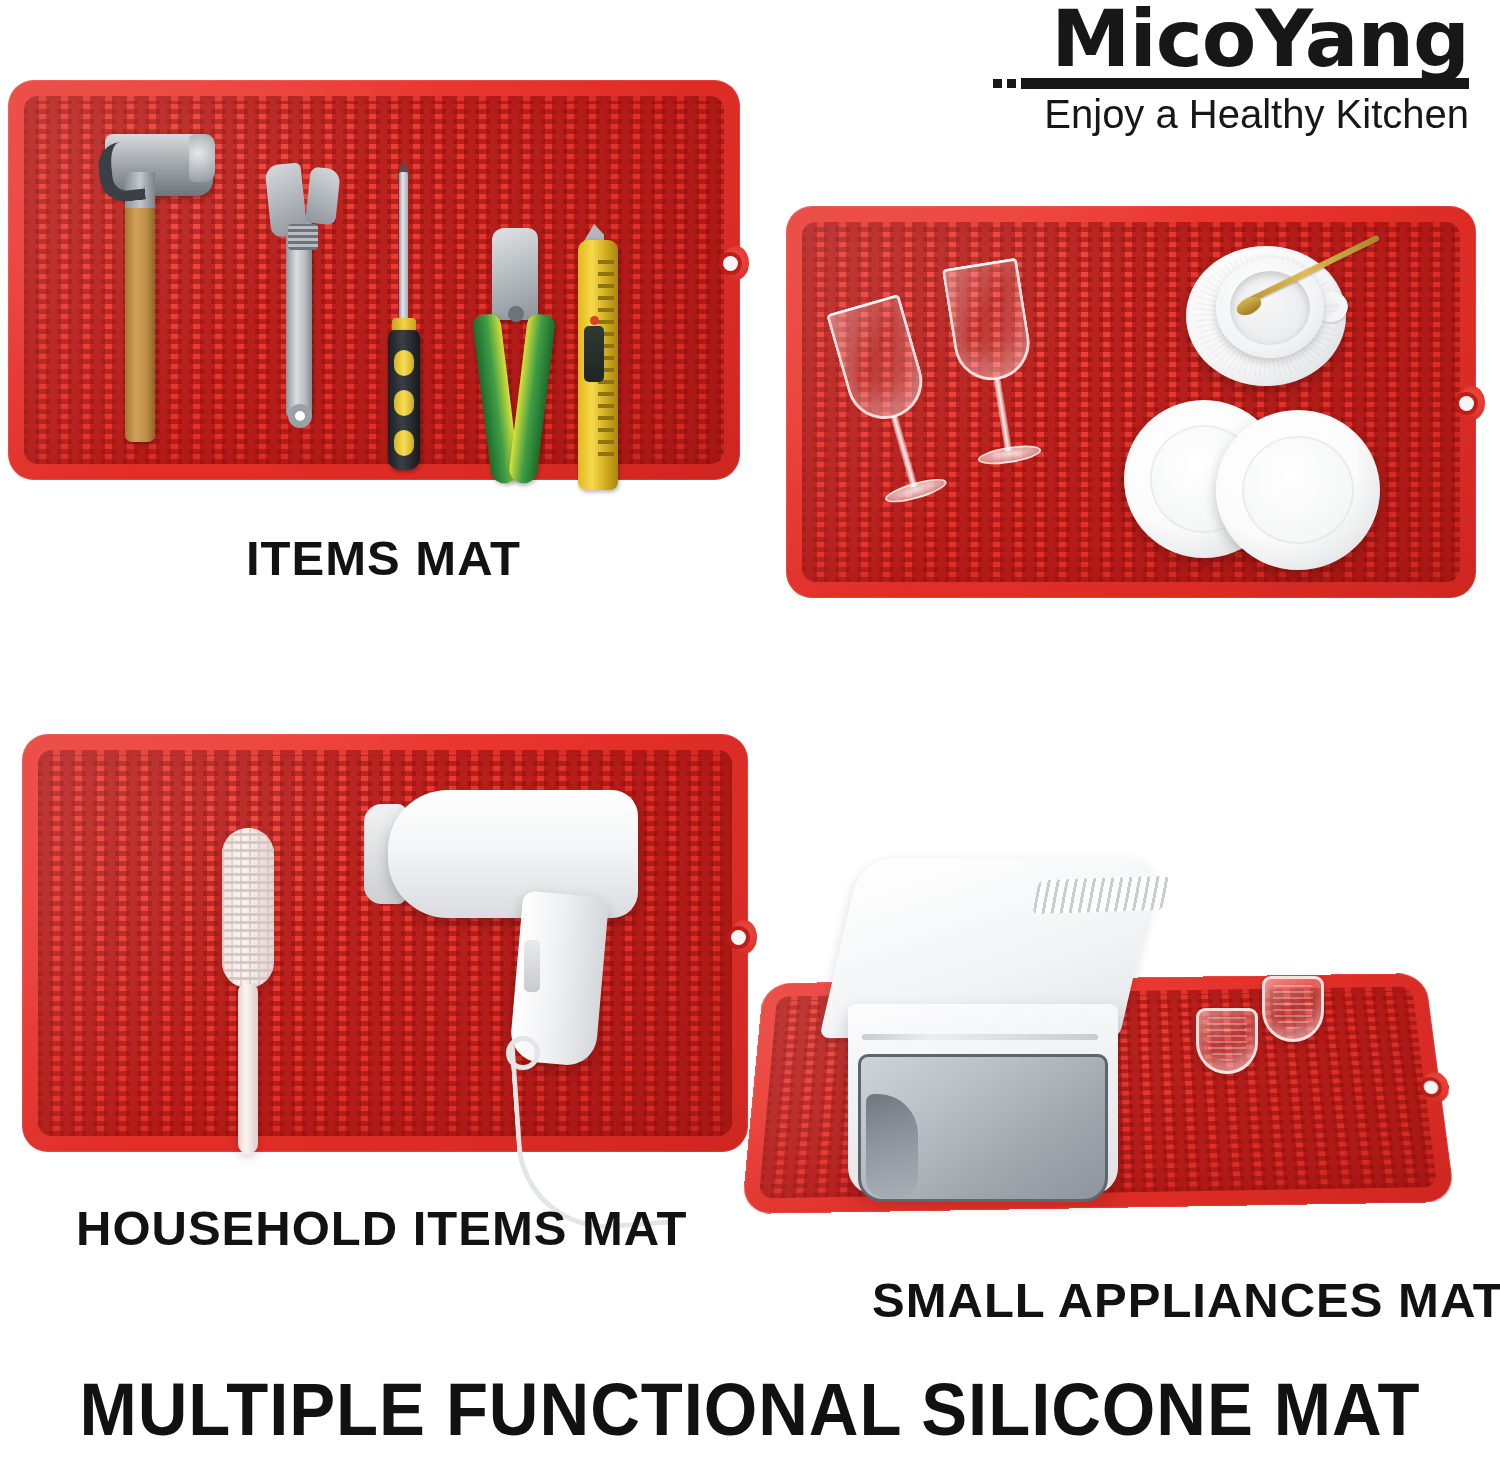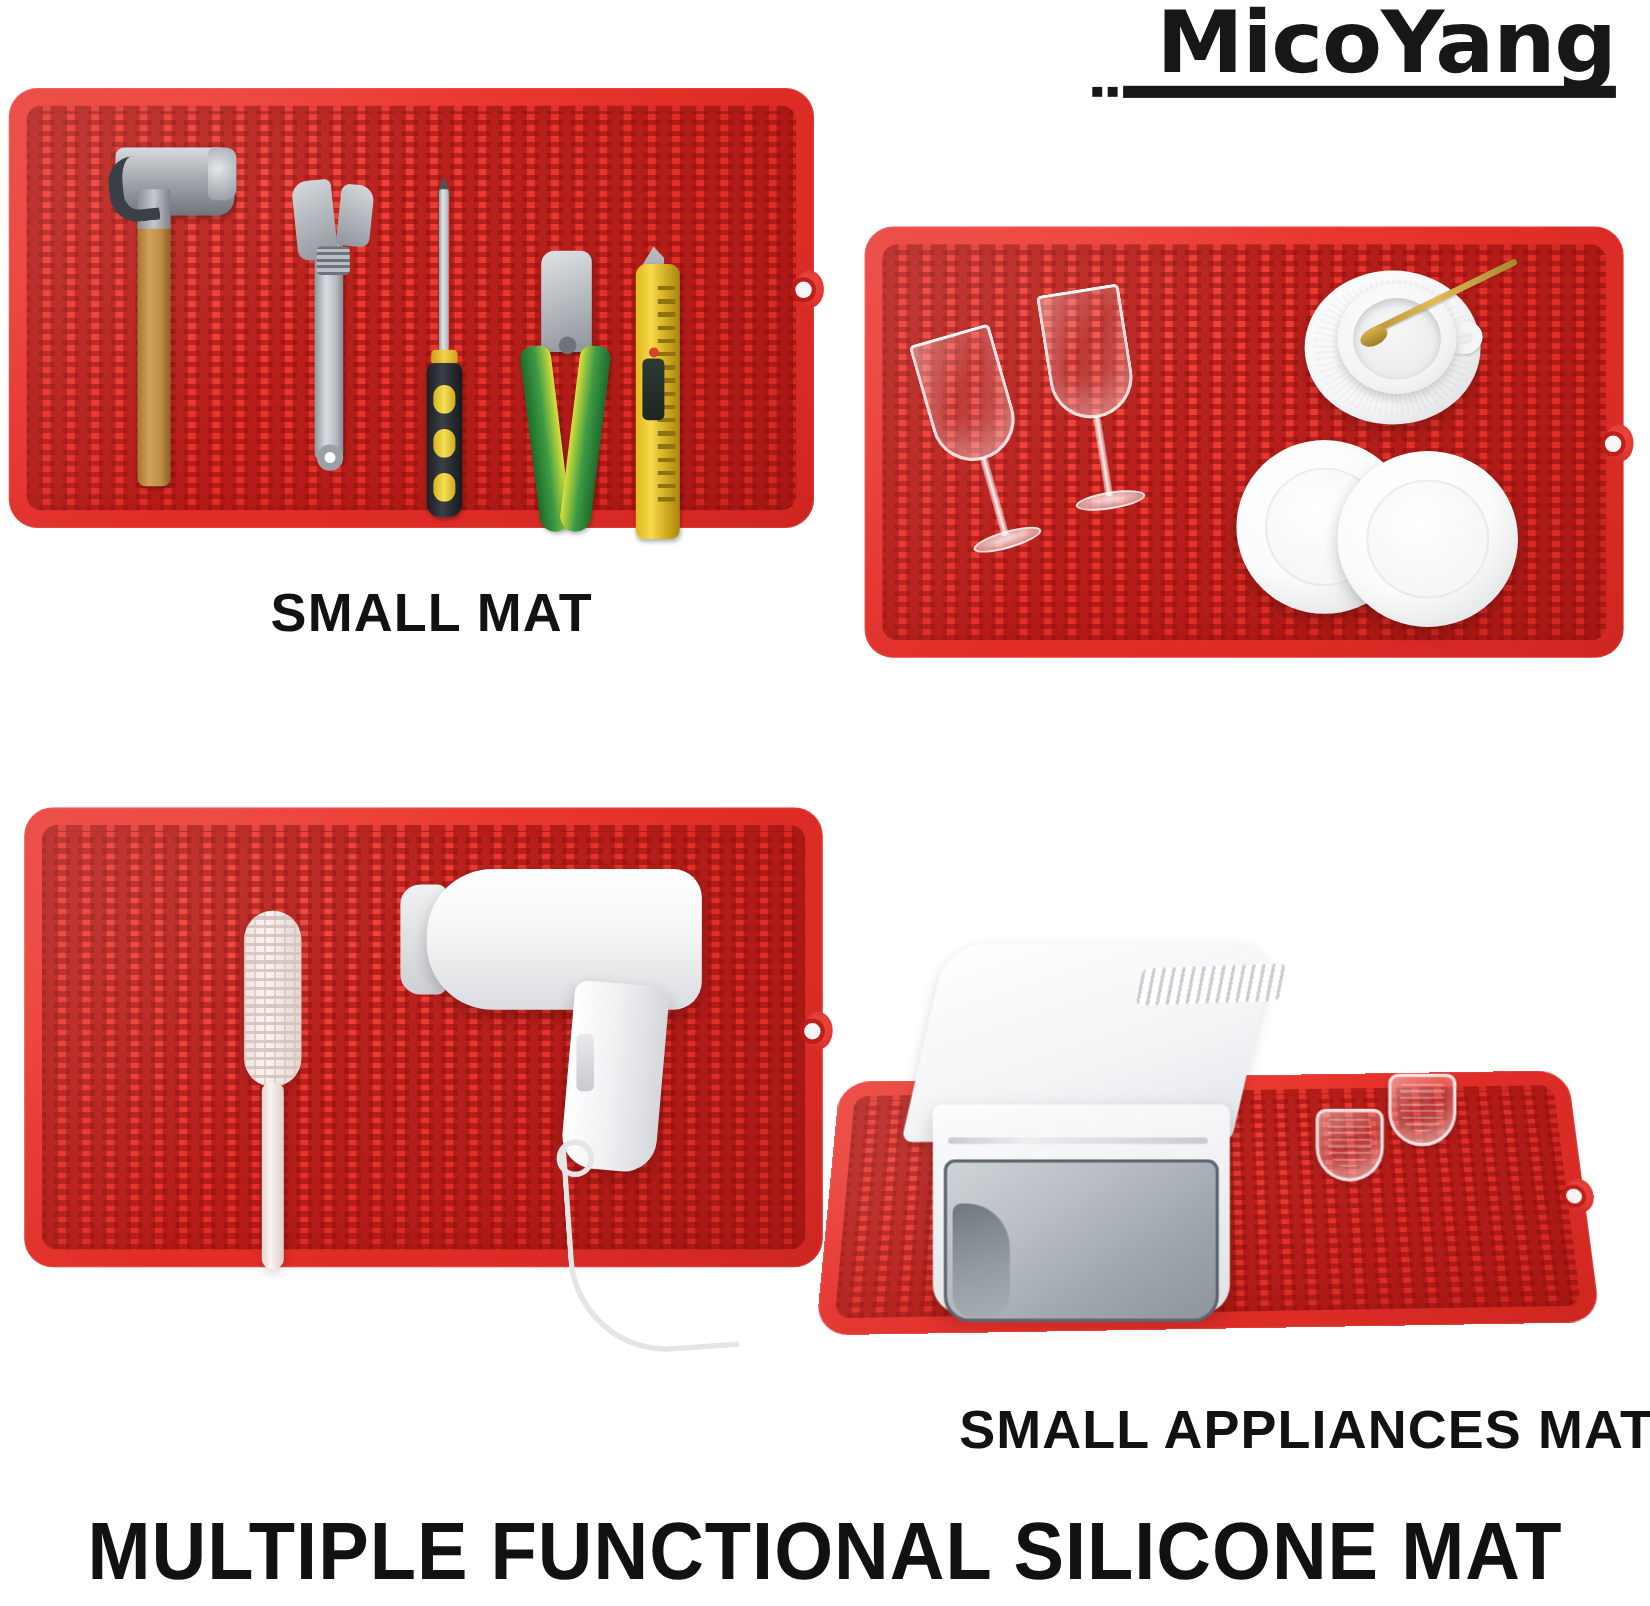--- a/index.html
+++ b/index.html
@@ -449,20 +449,21 @@
 
 <div class="stage">
 
   <div class="logo">
     <div class="logo-word">MicoYang</div>
     <div class="logo-rule-row">
       <span class="logo-tick"></span>
       <span class="logo-tick"></span>
       <span class="logo-bar"></span>
     </div>
+    <div class="logo-tag">Enjoy a Healthy Kitchen</div>
   </div>
 
   <div class="mat" style="left:8px; top:80px; width:732px; height:400px;">
     <div class="mat-inner">
         <div class="rowmask"></div>
       </div>
     <div class="hole-bump" style="right:-9px; top:166px;"></div>
     <div class="hole" style="right:2px; top:176px;"></div>
   </div>
 
@@ -500,21 +501,21 @@
   </div>
 
   <div class="obj" style="left:570px; top:240px; width:60px; height:260px;">
     <div class="uk-blade"></div>
     <div class="uk-body"></div>
     <div class="uk-track"></div>
     <div class="uk-slider"></div>
     <div class="uk-dot"></div>
   </div>
 
-  <div class="label" style="left:246px; top:530px; font-size:49px;">SMALL MAT</div>
+  <div class="label" style="left:246px; top:530px; font-size:49px;">ITEMS MAT</div>
 
   <div class="mat" style="left:786px; top:206px; width:690px; height:392px;">
     <div class="mat-inner">
         <div class="rowmask"></div>
       </div>
     <div class="hole-bump" style="right:-9px; top:180px;"></div>
     <div class="hole" style="right:2px; top:190px;"></div>
   </div>
 
   <div class="obj wg" style="left:846px; top:300px; transform:rotate(-16deg);">
@@ -559,20 +560,21 @@
 
   <div class="obj" style="left:388px; top:790px; width:300px; height:400px;">
     <div class="hd-nozzle"></div>
     <div class="hd-barrel"></div>
     <div class="hd-grip"></div>
     <div class="hd-switch"></div>
     <div class="hd-loop"></div>
     <div class="hd-cord"></div>
   </div>
 
+  <div class="label" style="left:76px; top:1200px; font-size:49px;">HOUSEHOLD ITEMS MAT</div>
 
   <div class="mat" style="left:742px; top:950px; width:714px; height:258px; border-radius:30px;
               transform:perspective(900px) rotateX(16deg) rotate(-1deg); transform-origin:50% 100%;">
     <div class="mat-inner">
         <div class="rowmask"></div>
       </div>
     <div class="hole-bump" style="right:-9px; top:116px;"></div>
     <div class="hole" style="right:2px; top:126px;"></div>
   </div>
 

